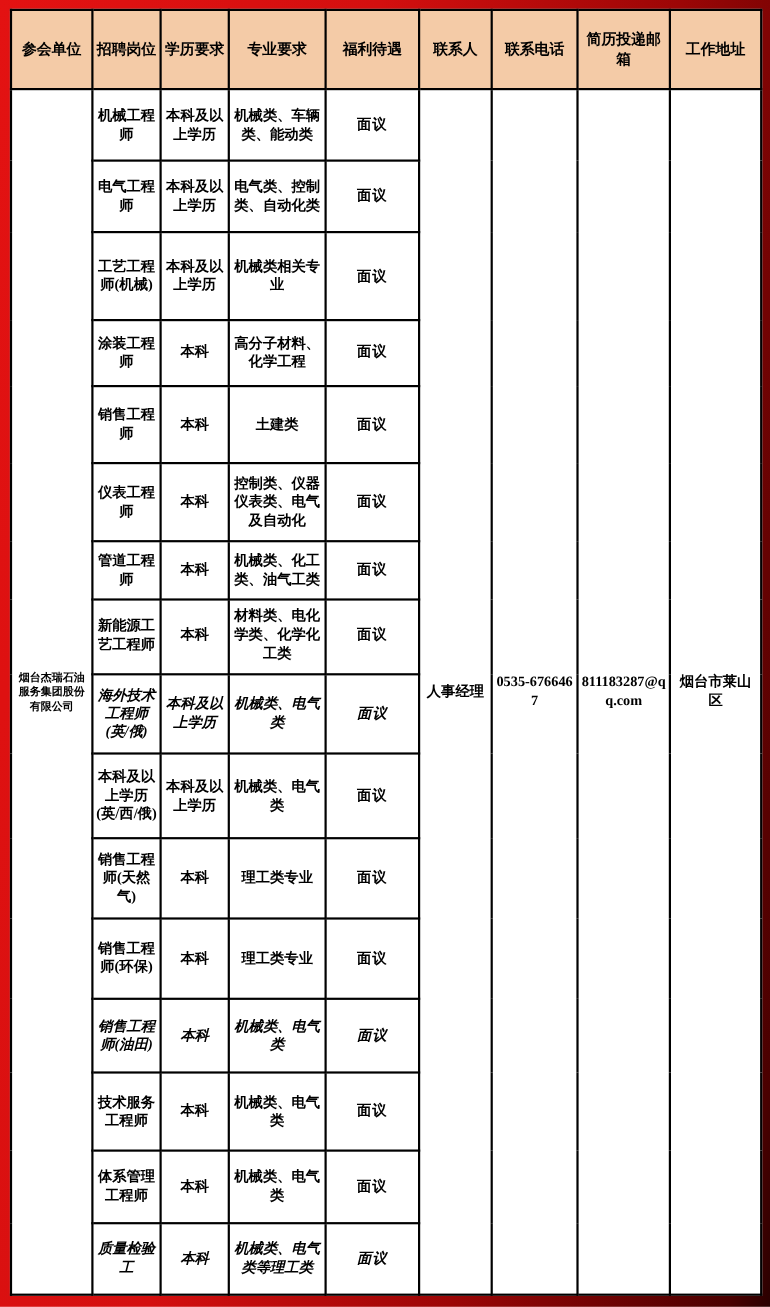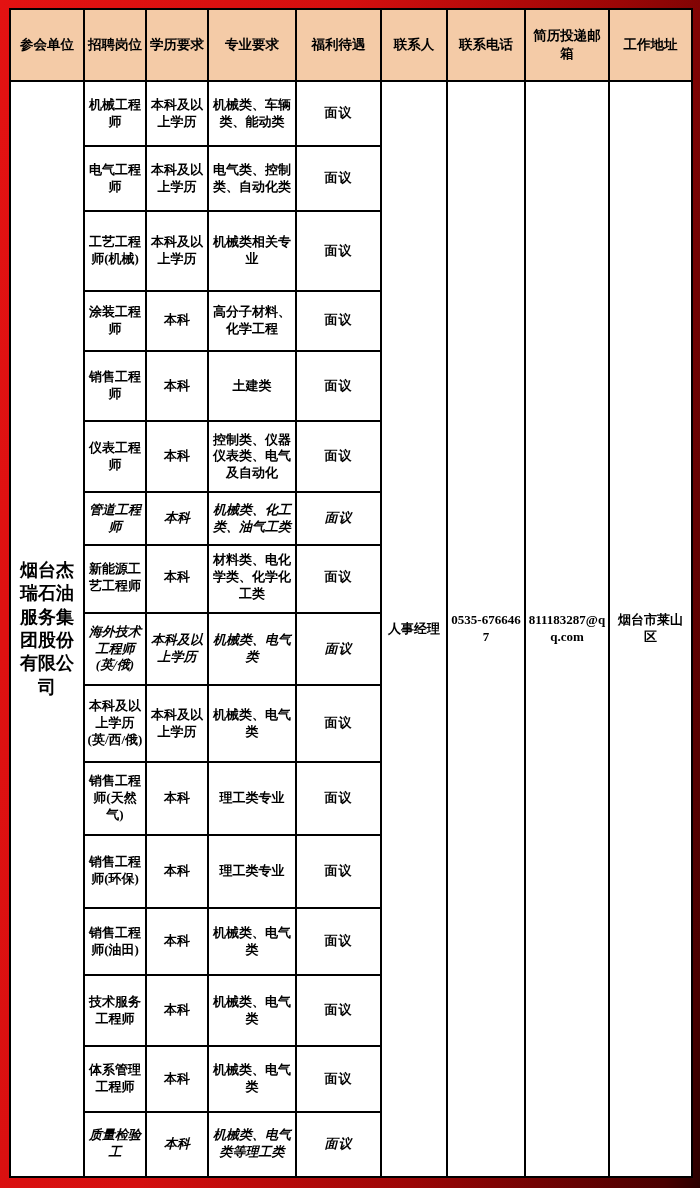--- a/index.html
+++ b/index.html
@@ -33,36 +33,36 @@
     word-break: break-all;
     line-height: 1.3;
   }
   th {
     background: #f4cba7;
     font-size: 13.5px;
     height: 66px;
     padding: 2px 1px;
   }
   td { font-size: 13px; }
-  td.company-cell   { font-size: 18px; }
+  td.company-cell   { font-size: 10px; }
   td.benefits-cell  { letter-spacing: 1px; }
   
   tbody tr:nth-child(1)  { height: 65px; }
   tbody tr:nth-child(2)  { height: 65px; }
   tbody tr:nth-child(3)  { height: 79px; }
   tbody tr:nth-child(4)  { height: 60px; margin-left: 41px; }
   tbody tr:nth-child(5)  { height: 70px; }
   tbody tr:nth-child(6)  { height: 71px; }
-  tbody tr:nth-child(7)  { height: 52px; font-style: italic; }
+  tbody tr:nth-child(7)  { height: 52px; }
   tbody tr:nth-child(8)  { height: 68px; font-family: Liberation Mono, monospace; }
   tbody tr:nth-child(9)  { height: 72px; font-style: italic; }
   tbody tr:nth-child(10) { height: 77px; }
   tbody tr:nth-child(11) { height: 72px; }
   tbody tr:nth-child(12) { height: 73px; }
-  tbody tr:nth-child(13) { height: 67px; }
+  tbody tr:nth-child(13) { height: 67px; font-style: italic; }
   tbody tr:nth-child(14) { height: 71px; }
   tbody tr:nth-child(15) { height: 65px; }
   tbody tr:nth-child(16) { height: 65px; font-style: italic; }
 </style>
 </head>
 <body>
 
 <div class="frame">
   <table class="job-table">
     <colgroup>

